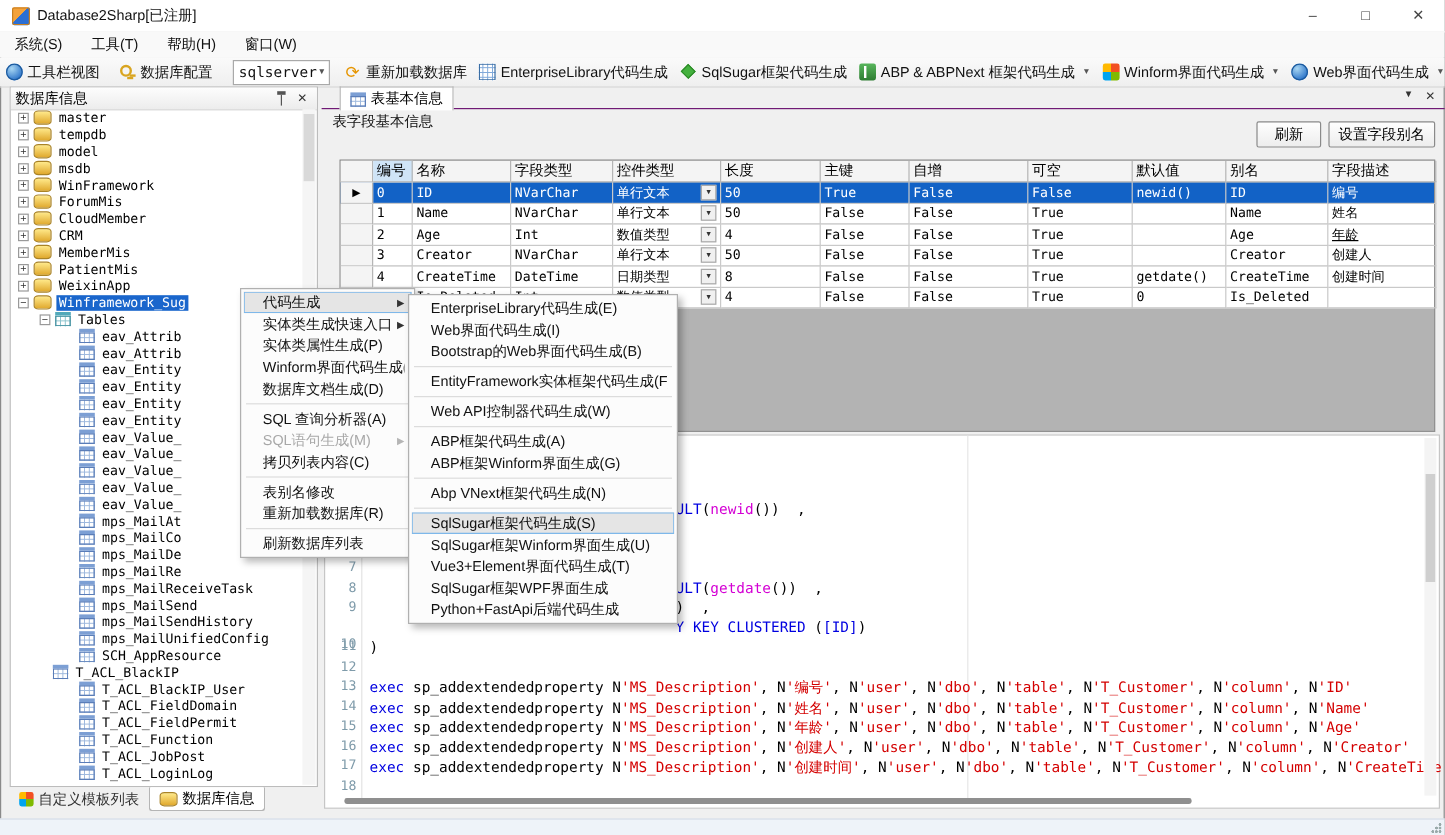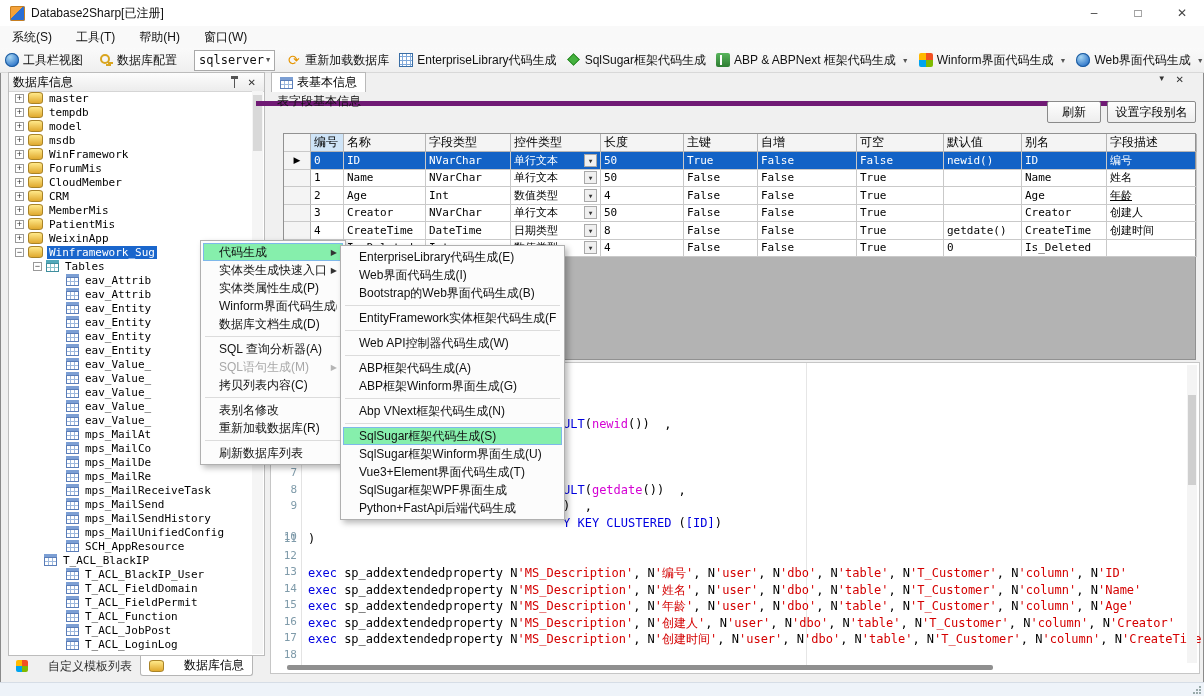--- a/index.html
+++ b/index.html
@@ -55,24 +55,24 @@
               background-size:4px 4px}
   .tico.tables{background:#fff;box-shadow:inset 0 0 0 1px #3f8e9e;border-top:3px solid #52a9ba;height:9px;
               background-image:linear-gradient(#8cc3cd 1px,transparent 1px),linear-gradient(90deg,#8cc3cd 1px,transparent 1px);
               background-size:4px 4px}
   .tlbl{padding:0 2px}
   .tlbl.sel{background:#1a66cc;color:#fff}
   #tree-scroll{position:absolute;right:1px;top:18px;width:11px;bottom:1px;background:#f5f5f5}
   #tree-thumb{position:absolute;left:1px;top:4px;width:9px;height:56px;background:#d9d9d9}
   
   #lefttabs{left:8px;top:656px;width:257px;height:26px;display:flex;align-items:flex-start;background:#f0f0f0}
-  .ltab{display:flex;align-items:center;gap:20px;font-size:12px;padding:3px 8px;color:#333;height:20px;box-sizing:border-box}
+  .ltab{display:flex;align-items:center;gap:4px;font-size:12px;padding:3px 8px;color:#333;height:20px;box-sizing:border-box}
   .ltab.active{background:#fff;border:1px solid #b5b5b5;border-top:none;border-radius:0 0 3px 3px;color:#000}
   
-  #tabstrip{left:256px;top:72px;width:936px;height:34px;border-bottom:5px solid #701a75;box-sizing:border-box}
+  #tabstrip{left:268px;top:72px;width:936px;height:19px;border-bottom:1px solid #701a75;box-sizing:border-box}
   #doc-tab{position:absolute;left:15px;top:0;height:19px;background:#fff;border:1px solid #b9b9b9;border-bottom:none;
            display:flex;align-items:center;gap:4px;padding:0 8px;font-size:12px}
   #tab-ctl{position:absolute;right:8px;top:2px;display:flex;gap:10px;font-size:10px;color:#333}
   
   #section-label{left:277px;top:93px;font-size:12px;color:#111}
   .btn{position:absolute;height:22px;background:linear-gradient(#fefefe,#ededed);border:1px solid #8a8a8a;border-radius:2px;
        font-size:12px;text-align:center;line-height:20px;box-sizing:border-box}
   #refresh-btn{left:1047px;top:101px;width:54px}
   #alias-btn{left:1107px;top:101px;width:89px}
   
@@ -107,21 +107,21 @@
                    radial-gradient(circle at 8px 5px,#9aa 1px,transparent 1.4px),
                    radial-gradient(circle at 2px 8px,#9aa 1px,transparent 1.4px),
                    radial-gradient(circle at 5px 8px,#9aa 1px,transparent 1.4px),
                    radial-gradient(circle at 8px 8px,#9aa 1px,transparent 1.4px)}
   
   .menu{background:#fcfcfc;border:1px solid #b0b0b0;box-shadow:3px 3px 6px rgba(0,0,0,.28);padding:2px;box-sizing:border-box;z-index:50}
   #ctxmenu{left:200px;top:240px;width:146px}
   #submenu{left:340px;top:245px;width:225px;z-index:60}
   .menu-item{display:flex;align-items:center;font-size:12px;padding:2px 6px 2px 16px;height:14px;color:#111;white-space:nowrap}
   .menu-item span:first-child{flex:1;overflow:hidden}
-  .menu-item.hi{background:#86efac;box-shadow:inset 0 0 0 1px #7eb8ea}
+  .menu-item.hi{background:#e5e5e5;box-shadow:inset 0 0 0 1px #7eb8ea}
   .menu-item.dis{color:#a8a8a8}
   .marrow{font-size:8px;color:#333;margin-left:6px}
   .menu-item.dis .marrow{color:#b5b5b5}
   .menu-sep{height:1px;background:#dcdcdc;margin:3px 2px}
 </style>
 </head>
 <body>
 
 <div id="titlebar" class="abs">
   <span id="app-icon"></span>

